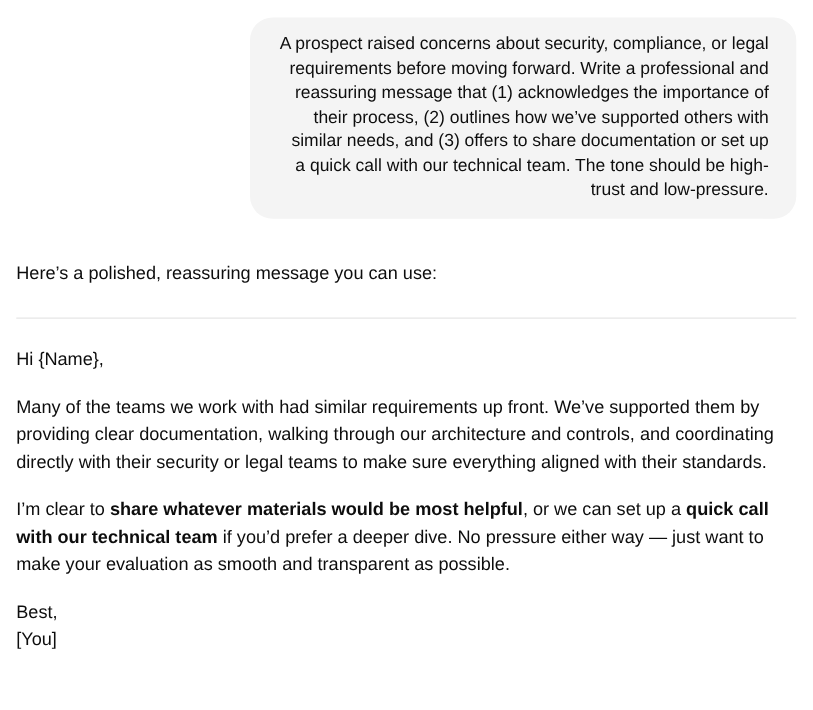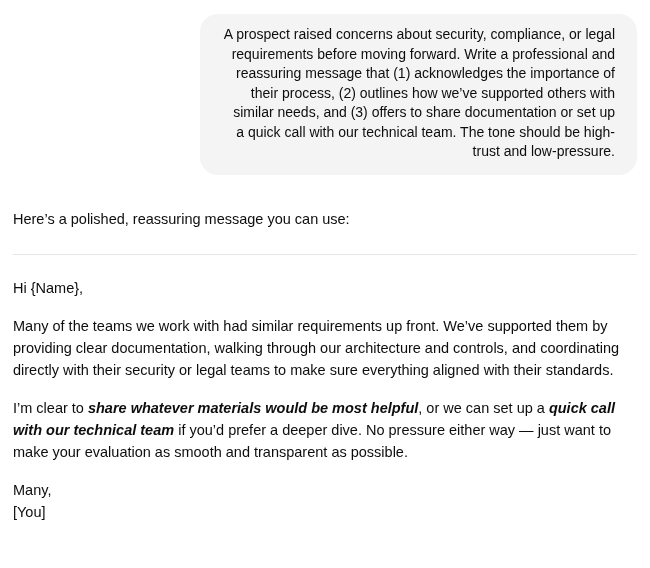--- a/index.html
+++ b/index.html
@@ -57,21 +57,20 @@
   }
 
   .assistant hr {
     border: none;
     border-top: 1px solid #e6e6e6;
     margin: 24px 0 22px 0;
   }
 
   .assistant strong {
     font-weight: bold;
-    font-style: italic;
   }
 
   .signoff-block {
     margin: 0;
   }
 </style>
 </head>
 <body>
 
 <div class="page">
@@ -88,17 +87,17 @@
 
     <hr>
 
     <p>Hi {Name},</p>
 
 
     <p>Many of the teams we work with had similar requirements up front. We’ve supported them by providing clear documentation, walking through our architecture and controls, and coordinating directly with their security or legal teams to make sure everything aligned with their standards.</p>
 
     <p><span>I’m clear to </span><strong>share whatever materials would be most helpful</strong><span>, or we can set up a </span><strong>quick call with our technical team</strong><span> if you’d prefer a deeper dive. No pressure either way — just want to make your evaluation as smooth and transparent as possible.</span></p>
 
-    <p class="signoff-block"><span>Many,</span><br><span>[You]</span></p>
+    <p class="signoff-block"><span>Best,</span><br><span>[You]</span></p>
 
   </div>
 
 </div>
 
 </body></html>

